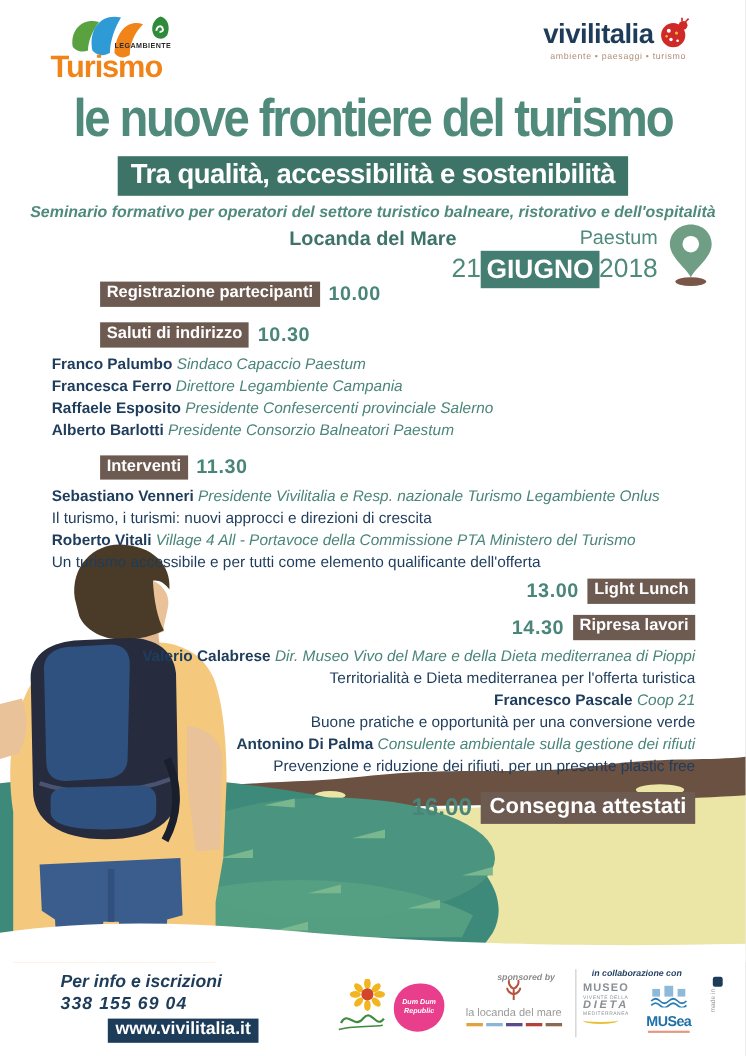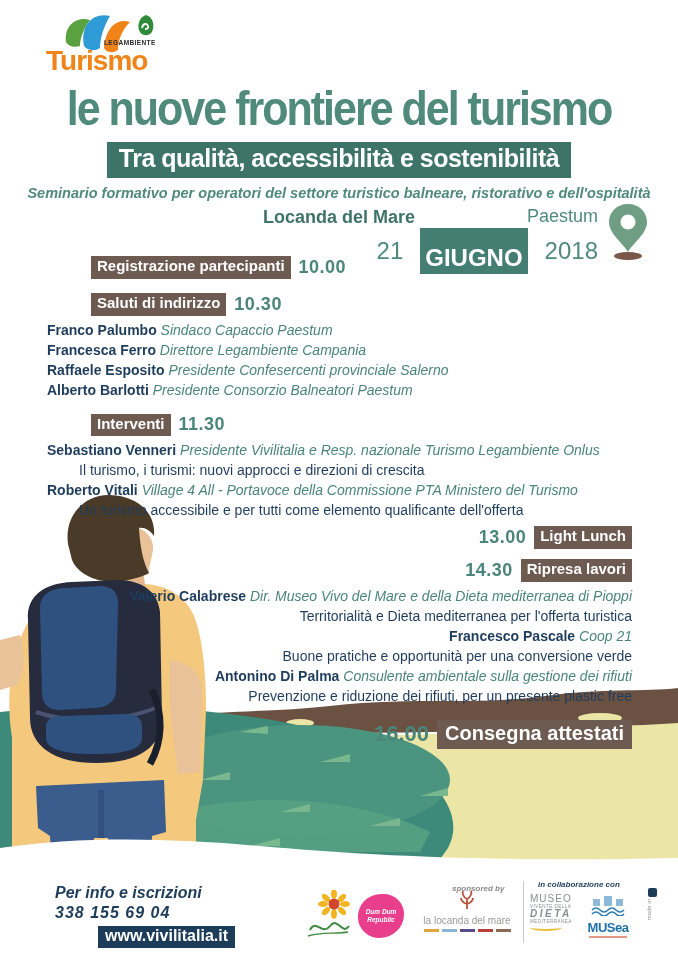--- a/index.html
+++ b/index.html
@@ -19,36 +19,36 @@
 
   
   .titleblock{position:absolute; left:0; right:0; top:84px; text-align:center; z-index:2;}
   .main-title{margin:0; color:#4f8a7b; font-size:43px; font-weight:bold; letter-spacing:-2px; transform:scaleY(1.12); transform-origin:center;}
   .banner{margin:9px auto 0; width:464px; background:#3e7468; color:#fff; font-size:25px; font-weight:bold; padding:2px 0 5px; letter-spacing:-.5px;}
   .subtitle{margin-top:7px; font-size:14.5px; font-weight:bold; font-style:italic; color:#4f8a7b;}
 
   
   .venue{position:absolute; left:0; right:0; top:207px; text-align:center; font-size:18px; font-weight:bold; color:#3e7468; z-index:2;}
   .city{position:absolute; right:80px; top:206px; font-size:18px; color:#4f8a7b; z-index:2;}
-  .daterow{position:absolute; right:80px; top:228px; font-size:24px; color:#4f8a7b; z-index:2; display:flex; align-items:center; gap:17px;}
-  .daterow .month{background:#447d72; color:#fff; font-weight:bold; padding:16px 5px 2px;}
+  .daterow{position:absolute; right:80px; top:228px; font-size:24px; color:#4f8a7b; z-index:2; display:flex; align-items:center; gap:0;}
+  .daterow .month{background:#447d72; color:#fff; font-weight:bold; padding:4px 5px 2px;}
   .pin{position:absolute; right:26px; top:202px; z-index:2;}
 
   
   .schedule{position:absolute; left:47px; right:46px; top:256px; z-index:2;}
   .row{display:flex; align-items:center; gap:8px;padding-left:44px;}
   .row.right{justify-content:flex-end;}
   .box{display:inline-block; background:#6d5a51; color:#fff; font-weight:bold; font-size:15px; line-height:1.25; padding:1px 6px 3px;}
   .time{color:#4a8579; font-size:18px; font-weight:bold; letter-spacing:.5px;}
   .lines{margin-top:4px;}
   .lines.right{text-align:right;}
   .line{font-size:14px; line-height:20px; color:#1e3c5c; white-space:nowrap;}
   .name{font-weight:bold; color:#1e3c5c;}
   .role{font-style:italic; color:#4a8579;}
-  .talk{color:#1e3c5c;margin-left:32px;}
+  .talk{color:#1e3c5c;}
   .gap14{margin-top:14px;} .gap10{margin-top:10px;} .gap6{margin-top:6px;}
   .time-lg{color:#4a8579; font-size:22px; font-weight:bold;}
   .box-lg{display:inline-block; background:#6d5a51; color:#fff; font-weight:bold; font-size:20px; padding:2px 8px 4px;}
 
   
   .illustration{position:absolute; left:0; top:480px; width:678px; height:395px; z-index:1;}
 
   
   .footer{position:absolute; left:0; top:878px; width:678px; height:82px; z-index:2;}
   .info-block{position:absolute; left:55px; top:6px; color:#1d3c59;}
@@ -60,21 +60,21 @@
   .dumdum-inner{width:100%; height:100%; display:flex; align-items:center; justify-content:center;}
   .dumdum span{font-size:6.5px; font-weight:bold; font-style:italic; color:#fff; text-align:center; line-height:1.3; width:34px;}
   .sponsored-label{position:absolute; left:452px; top:6px; font-size:8px; font-style:italic; font-weight:bold; color:#8a8a8a;}
   .locanda{position:absolute; left:414px; top:12px; width:106px; text-align:center;}
   .locanda .txt{font-size:10px; color:#9a9a98; margin-top:1px;}
   .locanda .dashes{margin-top:3px; display:flex; justify-content:center; gap:3px;}
   .locanda .dashes i{display:block; width:15px; height:3px;}
   .divider{position:absolute; left:523px; top:3px; width:1px; height:62px; background:#c9c9c9;}
   .collab-label{position:absolute; left:538px; top:2px; font-size:8px; font-style:italic; font-weight:bold; color:#1d3c59;}
   .museo{position:absolute; left:530px; top:16px; width:52px; text-align:left; color:#8a8f94; line-height:1.05;}
-  .museo .m1{font-size:10px; font-weight:normal; letter-spacing:1px;}
+  .museo .m1{font-size:10px; font-weight:bold; letter-spacing:1px;}
   .museo .m2{font-size:4.5px; letter-spacing:.5px;}
   .museo .m3{font-size:10px; font-weight:bold; letter-spacing:2.5px;font-style:italic;}
   .museo .m4{font-size:4.5px; letter-spacing:.5px;}
   .museo .arc{width:32px; height:5px; border-bottom:2px solid #e8c23a; border-radius:50%;}
   .musea{position:absolute; left:586px; top:18px; width:44px; text-align:center;}
   .musea .txt{font-size:13px; font-weight:bold; color:#1f6fa8; letter-spacing:-.5px;}
   .musea .bar{margin:1px auto 0; width:38px; height:2px; background:#d0542f; opacity:.6;}
   .madein{position:absolute; left:646px; top:10px; width:12px; text-align:center;}
   .madein .sq{width:9px; height:9px; background:#1d3c59; border-radius:2px; margin:0 auto;}
   .madein .txt{margin-top:2px; font-size:6px; color:#999; writing-mode:vertical-rl; transform:rotate(180deg);}
@@ -91,20 +91,37 @@
       <path d="M44,36 C46,14 58,6 70,10 C62,18 58,28 58,38 C52,42 46,40 44,36 Z" fill="#f08418"></path>
     </svg>
     <svg class="emblem" width="20" height="24" viewBox="0 0 20 24">
       <path d="M10,1 C17,3 19,11 16,18 C12,23 5,22 3,16 C1,10 4,3 10,1 Z" fill="#2e8b3a"></path>
       <path d="M6,14 C7,9 11,9 12,12 C13,14 11,15 9,15" stroke="#fff" stroke-width="1.8" fill="none"></path>
     </svg>
     <span class="org">LEGAMBIENTE</span>
     <span class="brand">Turismo</span>
   </div>
 
+  <div class="logo-vivi">
+    <div class="brandrow">
+      <span class="brand">vivilitalia</span>
+      <svg width="32" height="30" viewBox="0 0 32 30">
+        <circle cx="14" cy="16" r="11" fill="#cf2a27"></circle>
+        <circle cx="23" cy="7" r="4" fill="#cf2a27"></circle>
+        <line x1="25" y1="4" x2="28" y2="1" stroke="#cf2a27" stroke-width="1.5"></line>
+        <line x1="22" y1="3" x2="22" y2="0" stroke="#cf2a27" stroke-width="1.5"></line>
+        <circle cx="10" cy="12" r="1.8" fill="#fff"></circle>
+        <circle cx="17" cy="14" r="1.4" fill="#f2c12e"></circle>
+        <circle cx="12" cy="20" r="1.6" fill="#fff"></circle>
+        <circle cx="18" cy="21" r="1.2" fill="#fff"></circle>
+        <circle cx="8" cy="17" r="1.1" fill="#f2c12e"></circle>
+      </svg>
+    </div>
+    <div class="tagline">ambiente • paesaggi • turismo</div>
+  </div>
 
   <div class="titleblock">
     <h1 class="main-title">le nuove frontiere del turismo</h1>
     <div class="banner">Tra qualità, accessibilità e sostenibilità</div>
     <div class="subtitle">Seminario formativo per operatori del settore turistico balneare, ristorativo e dell'ospitalità</div>
   </div>
 
   <div class="venue">Locanda del Mare</div>
   <div class="city">Paestum</div>
   <div class="daterow">

